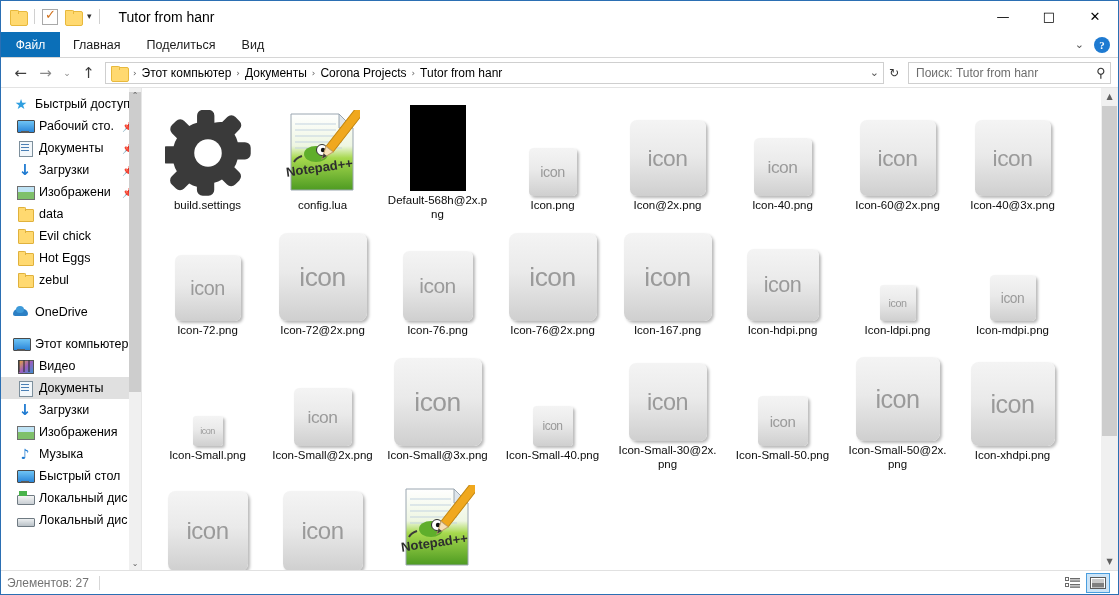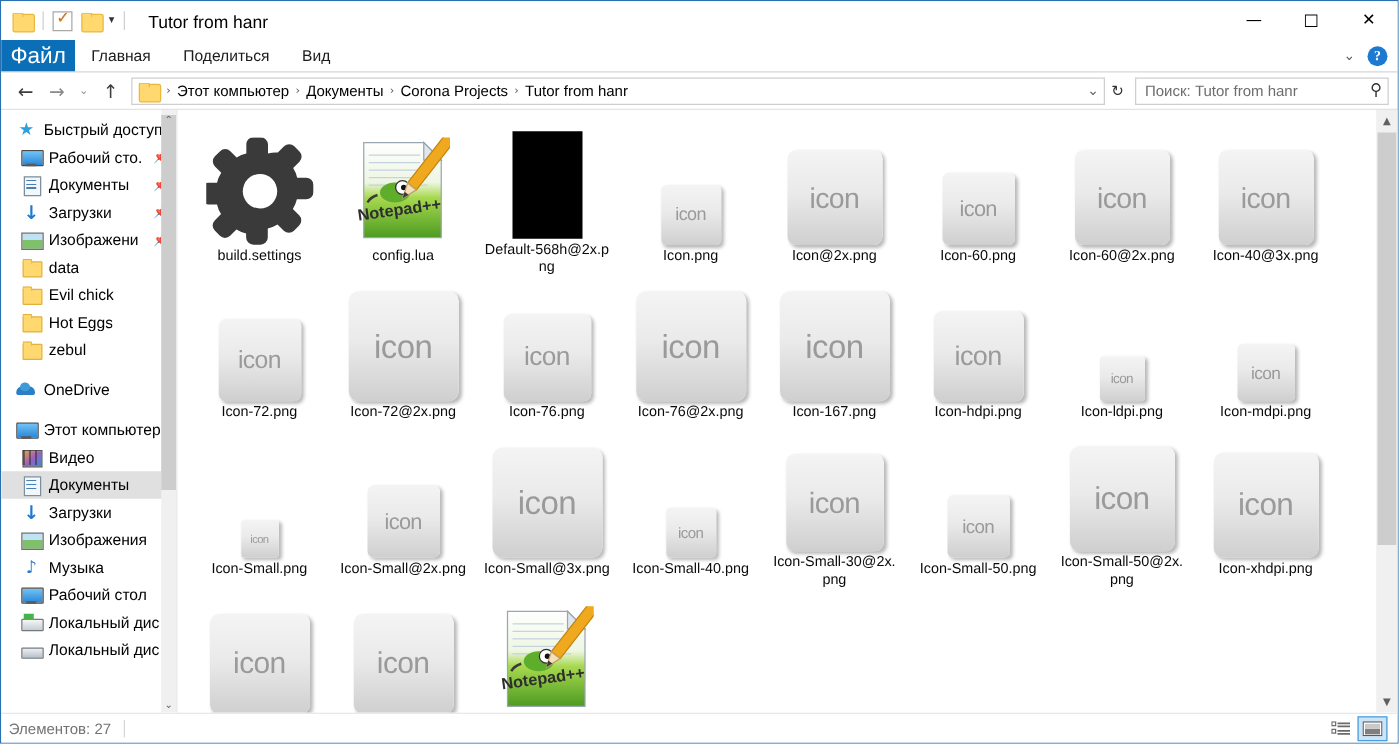--- a/index.html
+++ b/index.html
@@ -60,21 +60,21 @@
     font-family: "DejaVu Sans", sans-serif;
   }
 
   
   .ribbon {
     height: 26px; flex: 0 0 26px; display: flex; align-items: stretch;
     border-bottom: 1px solid #d6d6d6; background: #fff;
     position: relative;
   }
   .tab-file {
-    background: #0b6fb8; color: #fff; font-size: 18px;
+    background: #0b6fb8; color: #fff; font-size: 12px;
     display: flex; align-items: center; padding: 0 1px;
     min-width: 59px; justify-content: center;
   }
   .tab {
     font-size: 12.5px; color: #1b1b1b; display: flex; align-items: center;
     padding: 0 13px;
   }
   .ribbon-right { margin-left: auto; display: flex; align-items: center; padding-right: 8px; gap: 10px; }
   .chev-down { font-size: 11px; color: #555; font-family: "DejaVu Sans", sans-serif; }
   .help-ico {
@@ -390,21 +390,21 @@
           <div class="nav-item ind-1">
             <span class="ico pic"></span>
             <span class="lbl">Изображения</span>
           </div>
           <div class="nav-item ind-1">
             <span class="ico music">♪</span>
             <span class="lbl">Музыка</span>
           </div>
           <div class="nav-item ind-1">
             <span class="ico monitor"></span>
-            <span class="lbl">Рабочий стол</span>
+            <span class="lbl">Быстрый стол</span>
           </div>
           <div class="nav-item ind-1">
             <span class="ico drive"></span>
             <span class="lbl">Локальный дис</span>
           </div>
           <div class="nav-item ind-1">
             <span class="ico drive2"></span>
             <span class="lbl">Локальный дис</span>
           </div>
         </div>
@@ -485,21 +485,21 @@
               </div>
             </div>
             <div class="fname">Icon@2x.png</div>
           </div>
           <div class="file-item">
             <div class="thumb-wrap">
               <div class="tile" style="width: 58px; height: 58px; border-radius: 5.22px;">
                 <span style="font-size: 17.4px;">icon</span>
               </div>
             </div>
-            <div class="fname">Icon-60.png</div>
+            <div class="fname">Icon-40.png</div>
           </div>
           <div class="file-item">
             <div class="thumb-wrap">
               <div class="tile" style="width: 76px; height: 76px; border-radius: 6.84px;">
                 <span style="font-size: 22.8px;">icon</span>
               </div>
             </div>
             <div class="fname">Icon-60@2x.png</div>
           </div>
           <div class="file-item">

